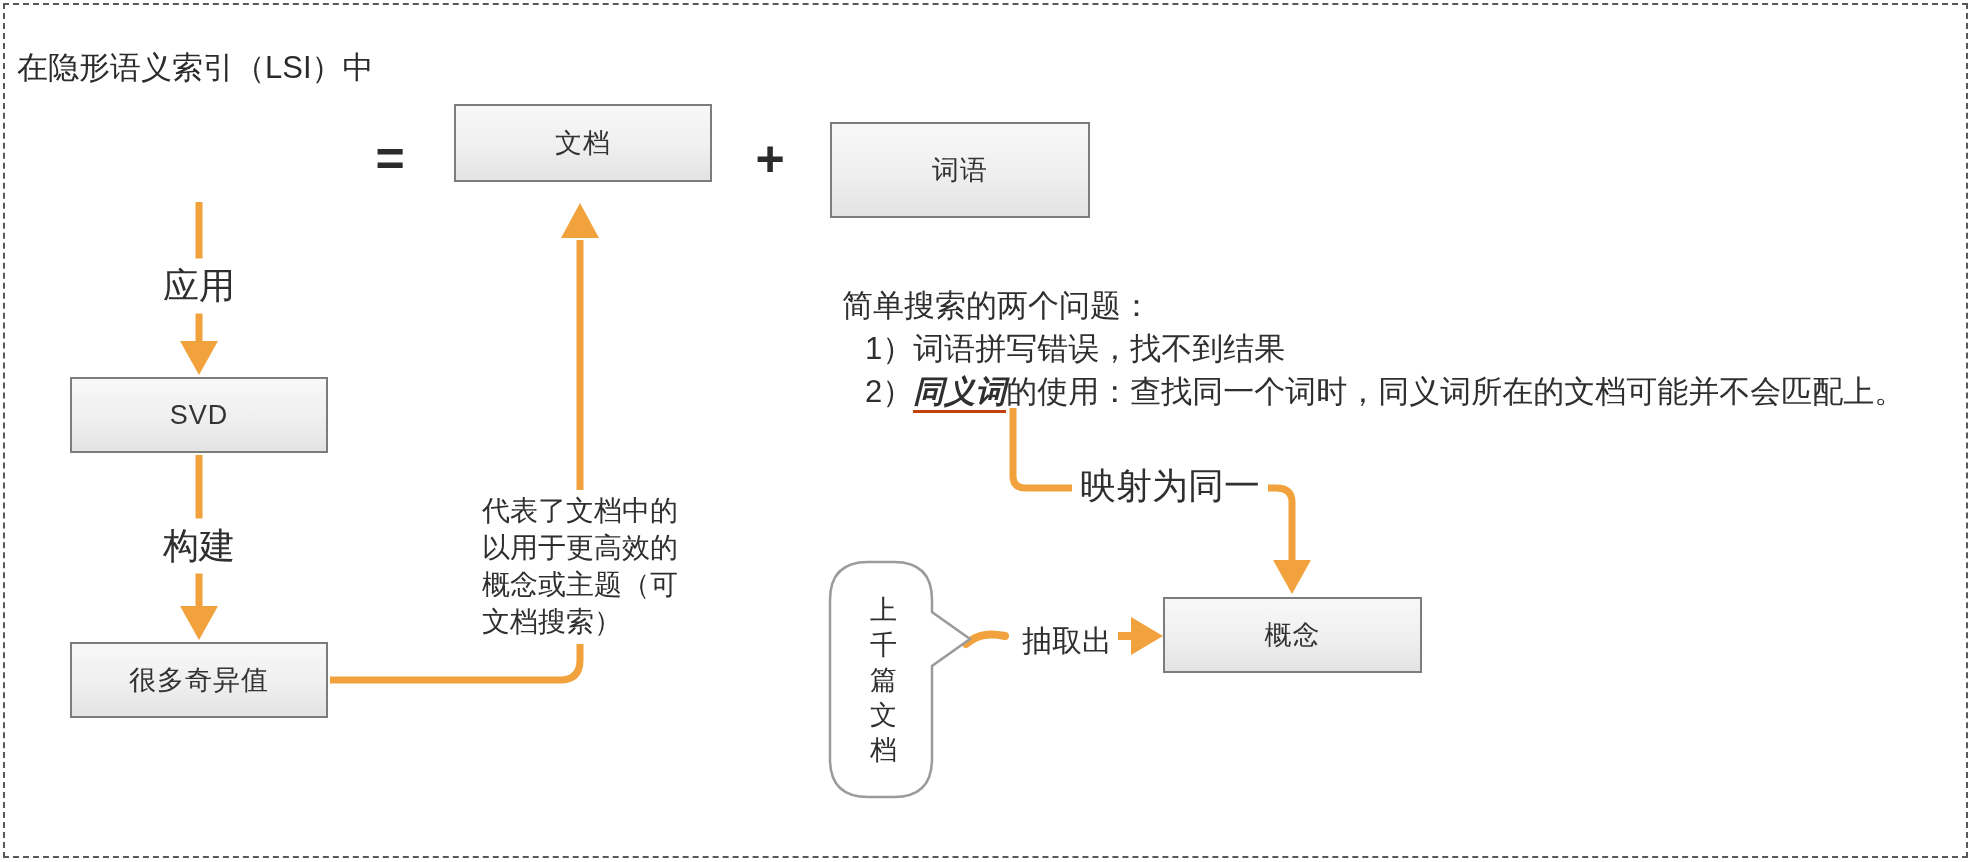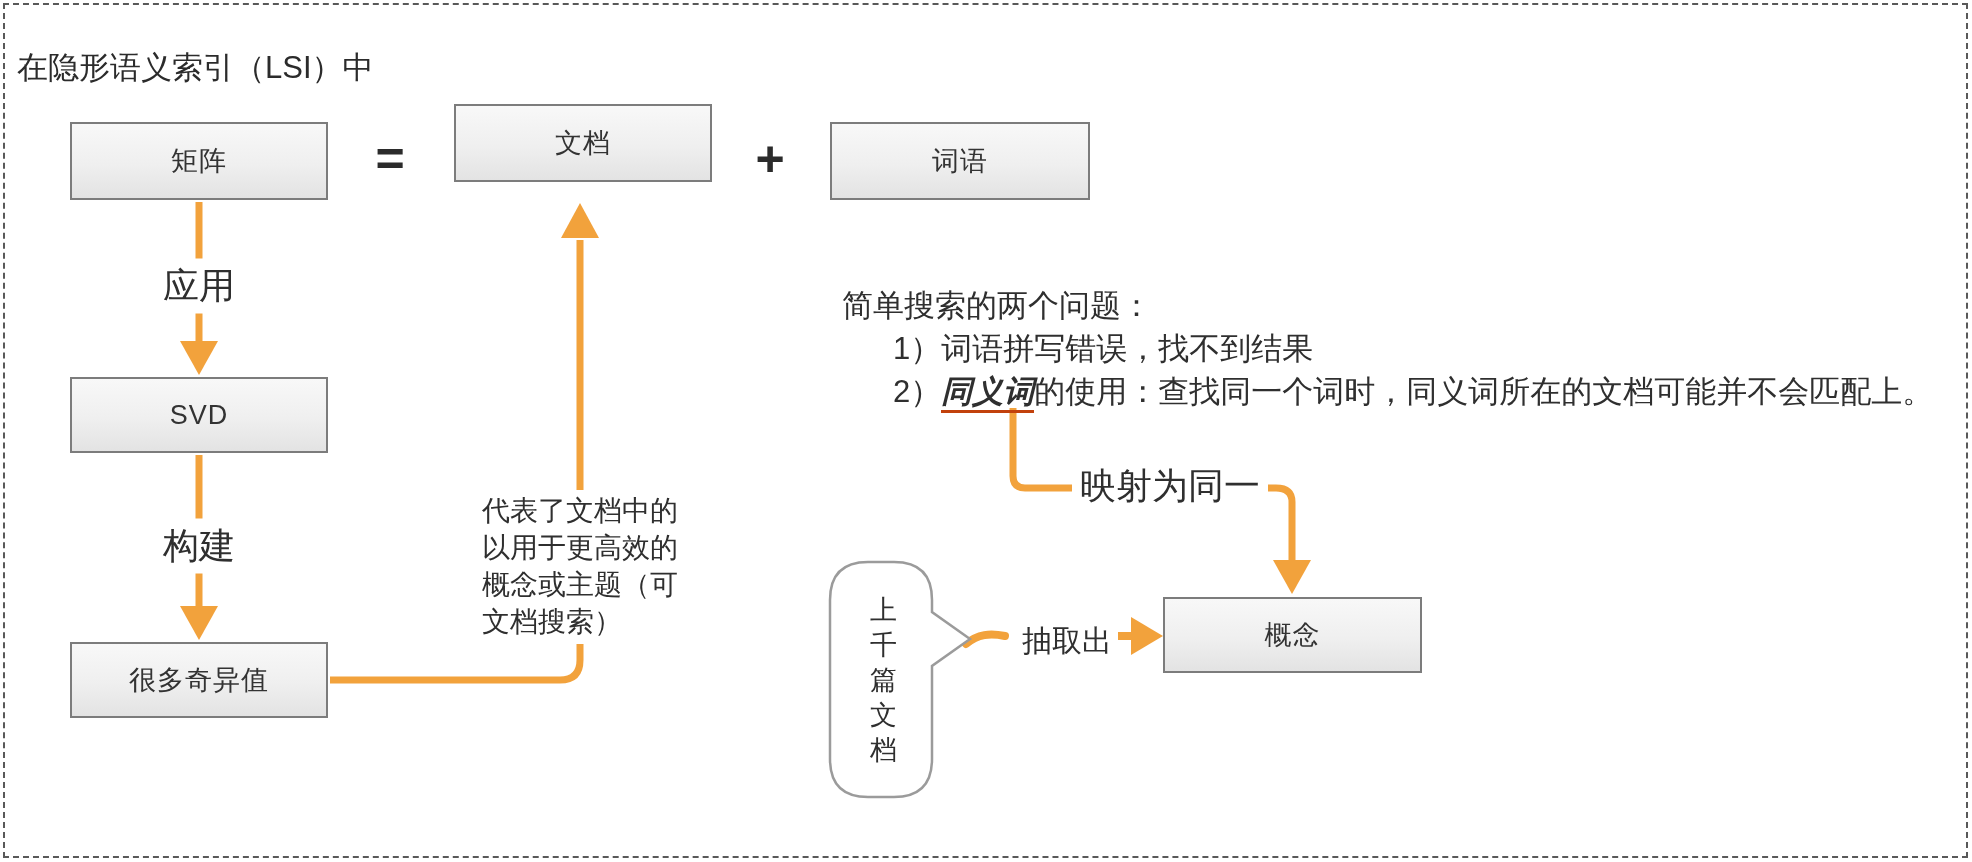--- a/index.html
+++ b/index.html
@@ -52,21 +52,21 @@
     position:absolute;left:478px;top:490px;width:210px;z-index:4;
     background:#ffffff;
     font-size:28px;line-height:37px;color:#2F2F2F;
     padding:2px 0 4px 4px;
   }
   #problems{
     position:absolute;left:842px;top:284px;z-index:4;
     font-size:31px;line-height:43px;color:#2F2F2F;
     white-space:nowrap;
   }
-  #problems .item{margin-left:51px;}
+  #problems .item{margin-left:23px;}
   #problems .kw{
     font-weight:700;
     border-bottom:3px solid #c2410c;
     padding-bottom:1px;
     font-style:italic;
   }
   #bubble-text{
     position:absolute;left:870px;top:593px;width:31px;z-index:4;
     font-size:27px;line-height:35px;color:#2F2F2F;
     text-align:left;
@@ -108,29 +108,26 @@
       <path d="M1118,636 H1146" fill="none" stroke-width="8" stroke="#F2A23C"></path>
       <polygon points="1163,636 1131,617 1131,655" fill="#F2A23C"></polygon>
     </g>
 
     <path d="M868,562 H894 Q932,562 932,600 V612 L970,639 L932,666 V759
              Q932,797 894,797 H868 Q830,797 830,759 V600 Q830,562 868,562 Z" fill="#ffffff" stroke-width="2.5" stroke="#9B9B9B"></path>
   </svg>
 
   <div class="title">在隐形语义索引（LSI）中</div>
 
-  <div class="box" style="left:70px;top:122px;width:258px;height:78px;">
-    <span>矩阵</span>
-  </div>
   <div class="op" style="left:390px;top:161px;">=</div>
   <div class="box" style="left:454px;top:104px;width:258px;height:78px;">
     <span>文档</span>
   </div>
   <div class="op" style="left:770px;top:161px;">+</div>
-  <div class="box" style="left:830px;top:122px;width:260px;height:78px;">
+  <div class="box" style="left:830px;top:122px;width:260px;height:96px;">
     <span>词语</span>
   </div>
 
   <div class="conn-label" style="left:199px;top:286px;">应用</div>
   <div class="box" style="left:70px;top:377px;width:258px;height:76px;">
     <span>SVD</span>
   </div>
   <div class="conn-label" style="left:199px;top:546px;">构建</div>
   <div class="box" style="left:70px;top:642px;width:258px;height:76px;">
     <span>很多奇异值</span>

